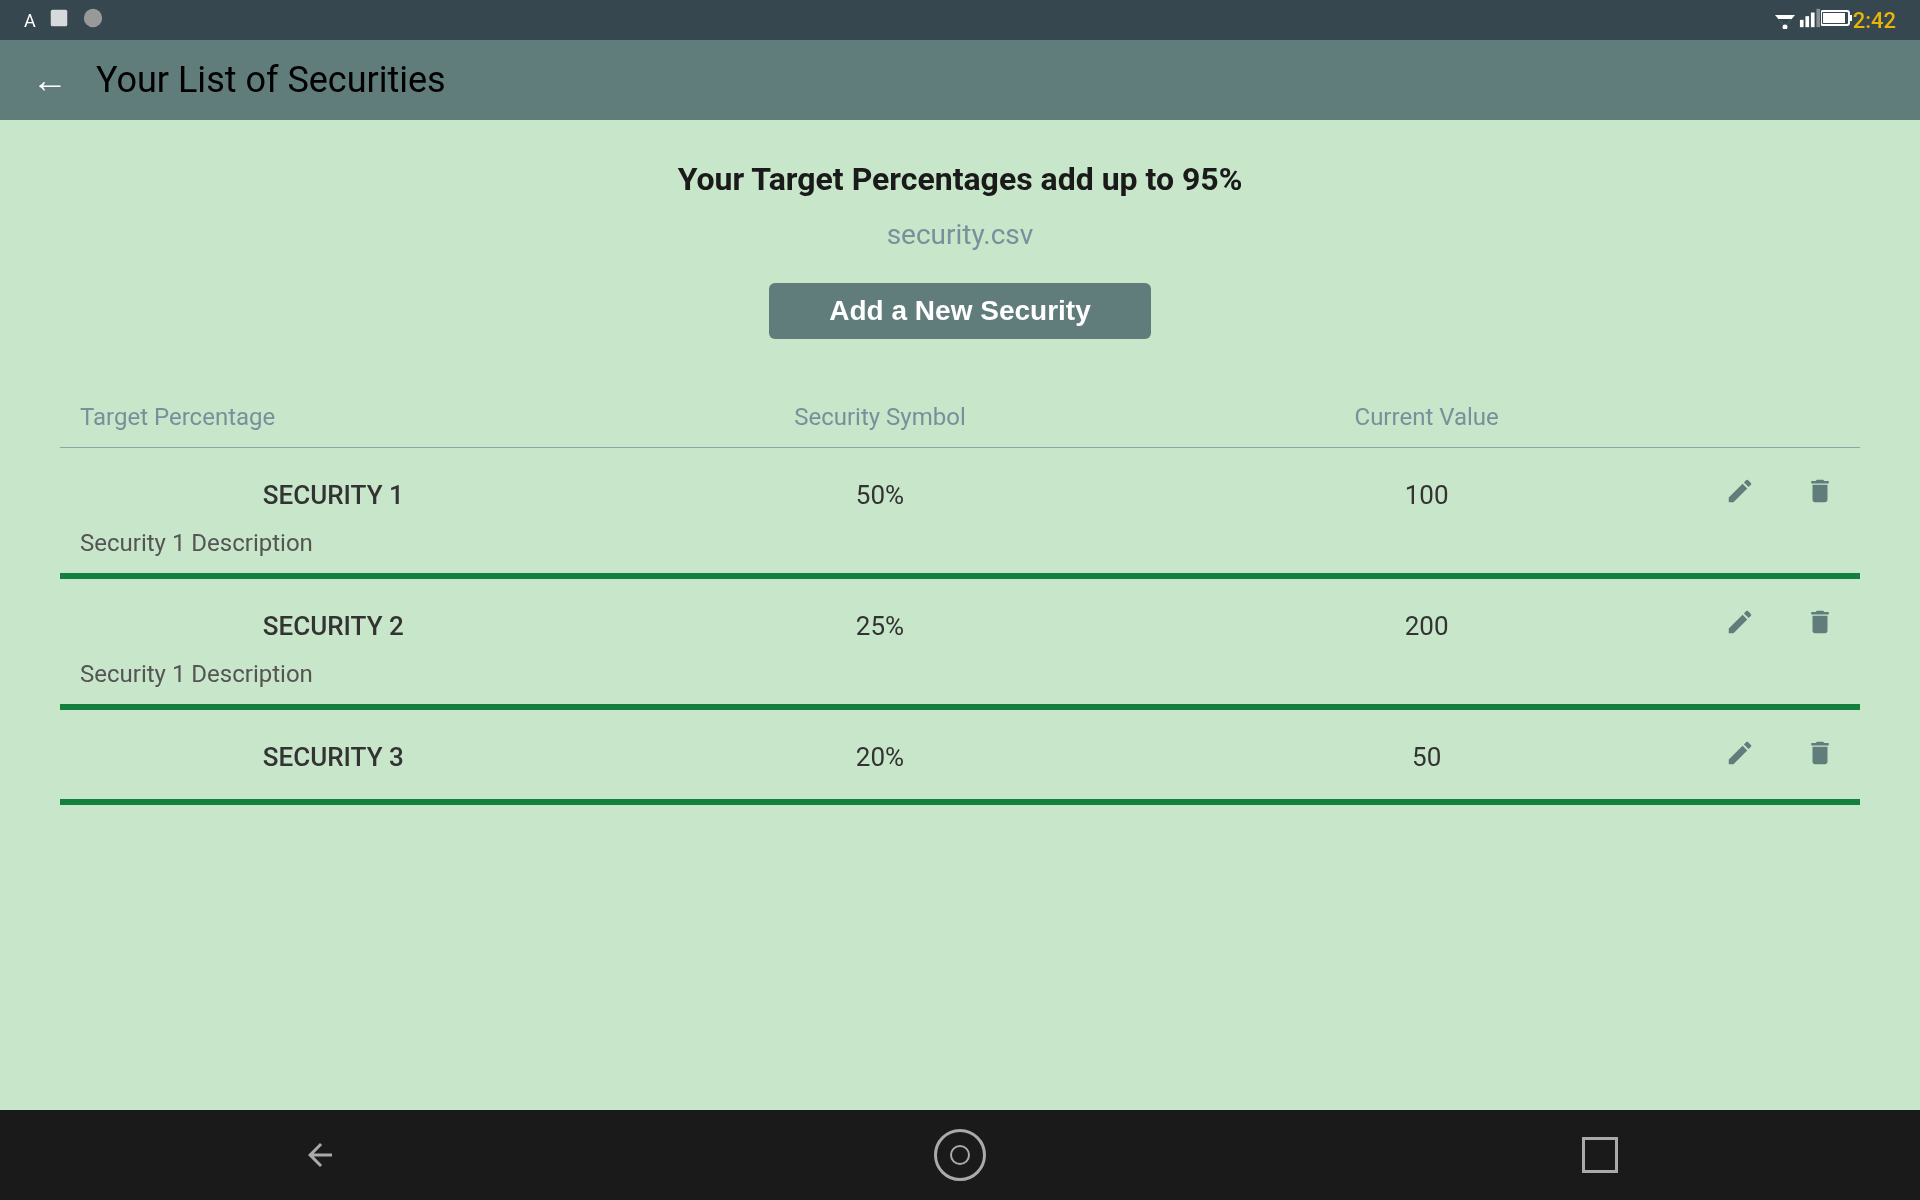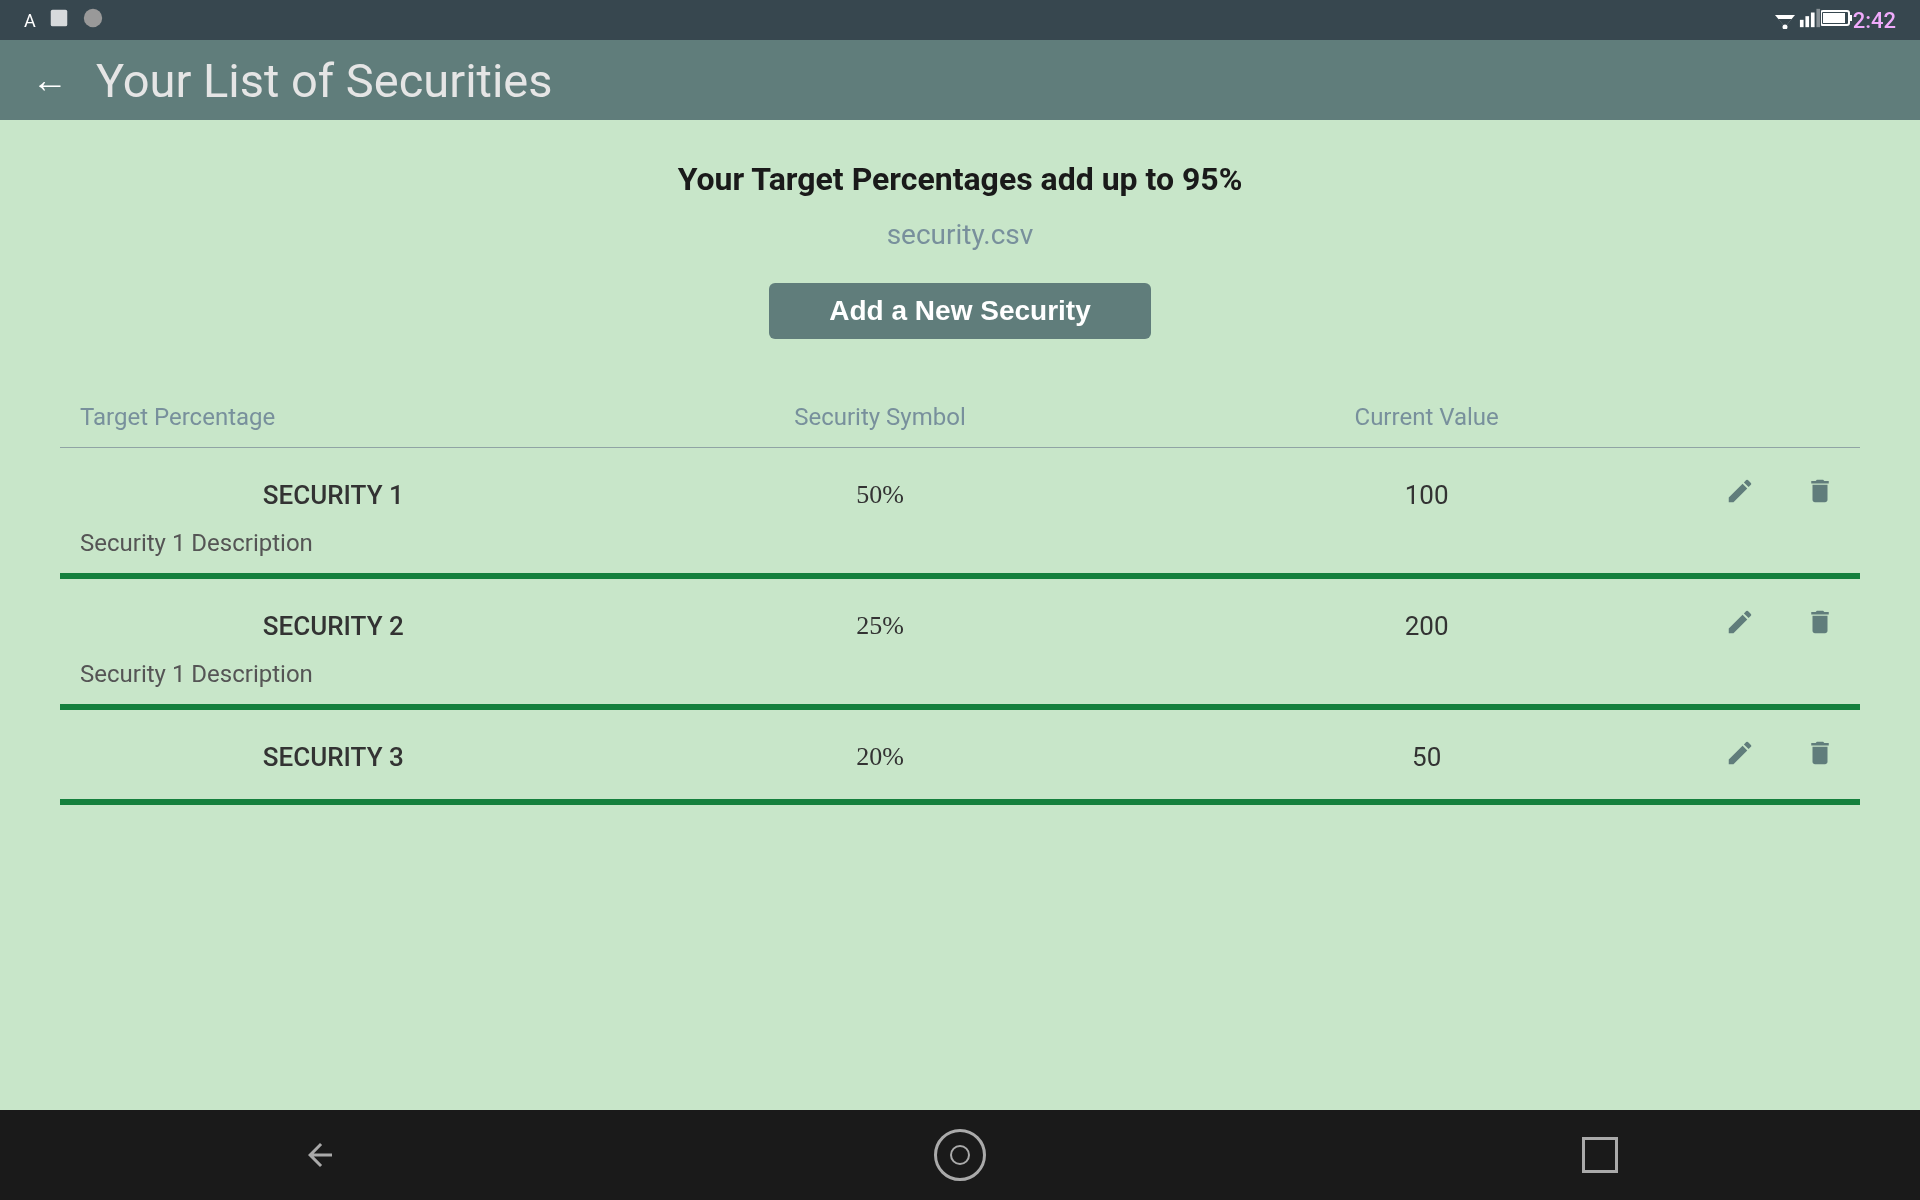--- a/index.html
+++ b/index.html
@@ -26,21 +26,21 @@
     }
     .status-bar-left {
       display: flex;
       align-items: center;
       gap: 12px;
     }
     .status-bar-right {
       display: flex;
       align-items: center;
       gap: 0;
-      color: #f0abfc;
+      color: #eab308;
       font-size: 22px;
       font-weight: 500;
     }
     .status-icon {
       color: white;
       font-size: 18px;
     }
 
     
     .app-bar {
@@ -54,22 +54,22 @@
     }
     .back-button {
       color: white;
       font-size: 36px;
       cursor: pointer;
       background: none;
       border: none;
       line-height: 1;
     }
     .app-bar-title {
-      color: #e5e5e5;
-      font-size: 47px;
+      color: #000000;
+      font-size: 36px;
       font-weight: 400;
     }
 
     
     .main-content {
       background: #c8e6c9;
       flex: 1;
       display: flex;
       flex-direction: column;
       align-items: center;
@@ -140,21 +140,20 @@
       font-size: 26px;
       font-weight: 500;
       color: #333;
       text-align: center;
     }
 
     .target-pct {
       font-size: 26px;
       color: #333;
       text-align: center;
-      font-family: Liberation Serif, serif;
     }
 
     .current-val {
       font-size: 26px;
       color: #333;
       text-align: center;
     }
 
     .action-icon {
       font-size: 30px;

